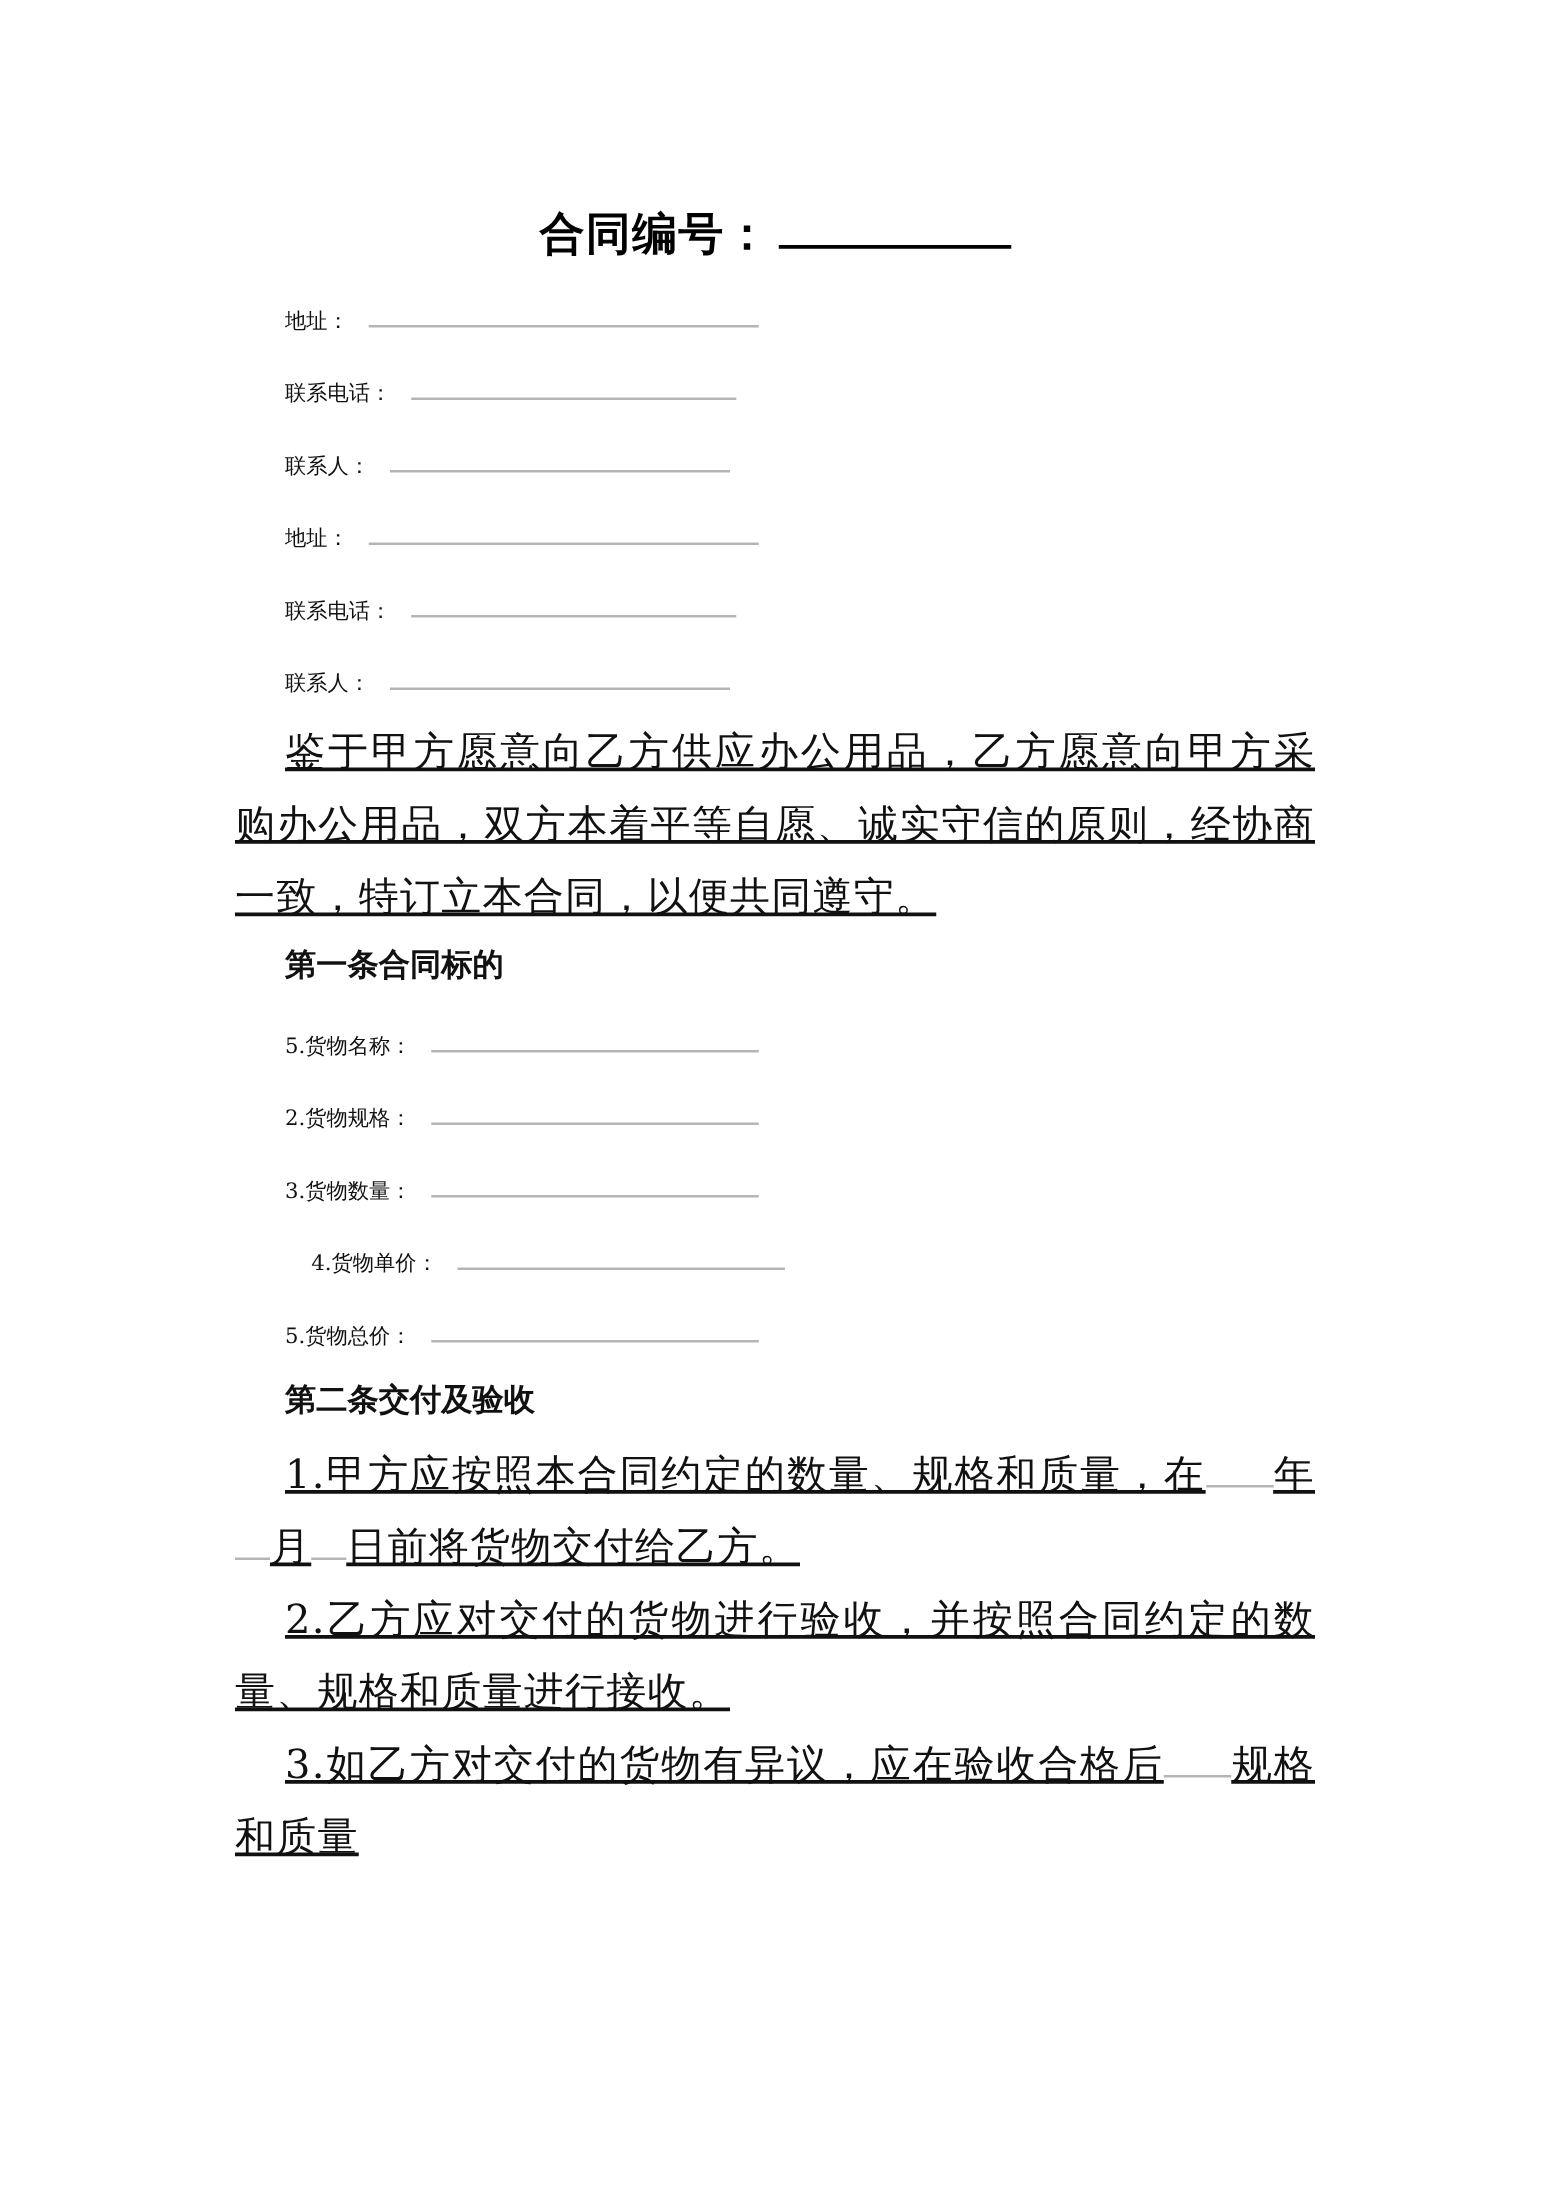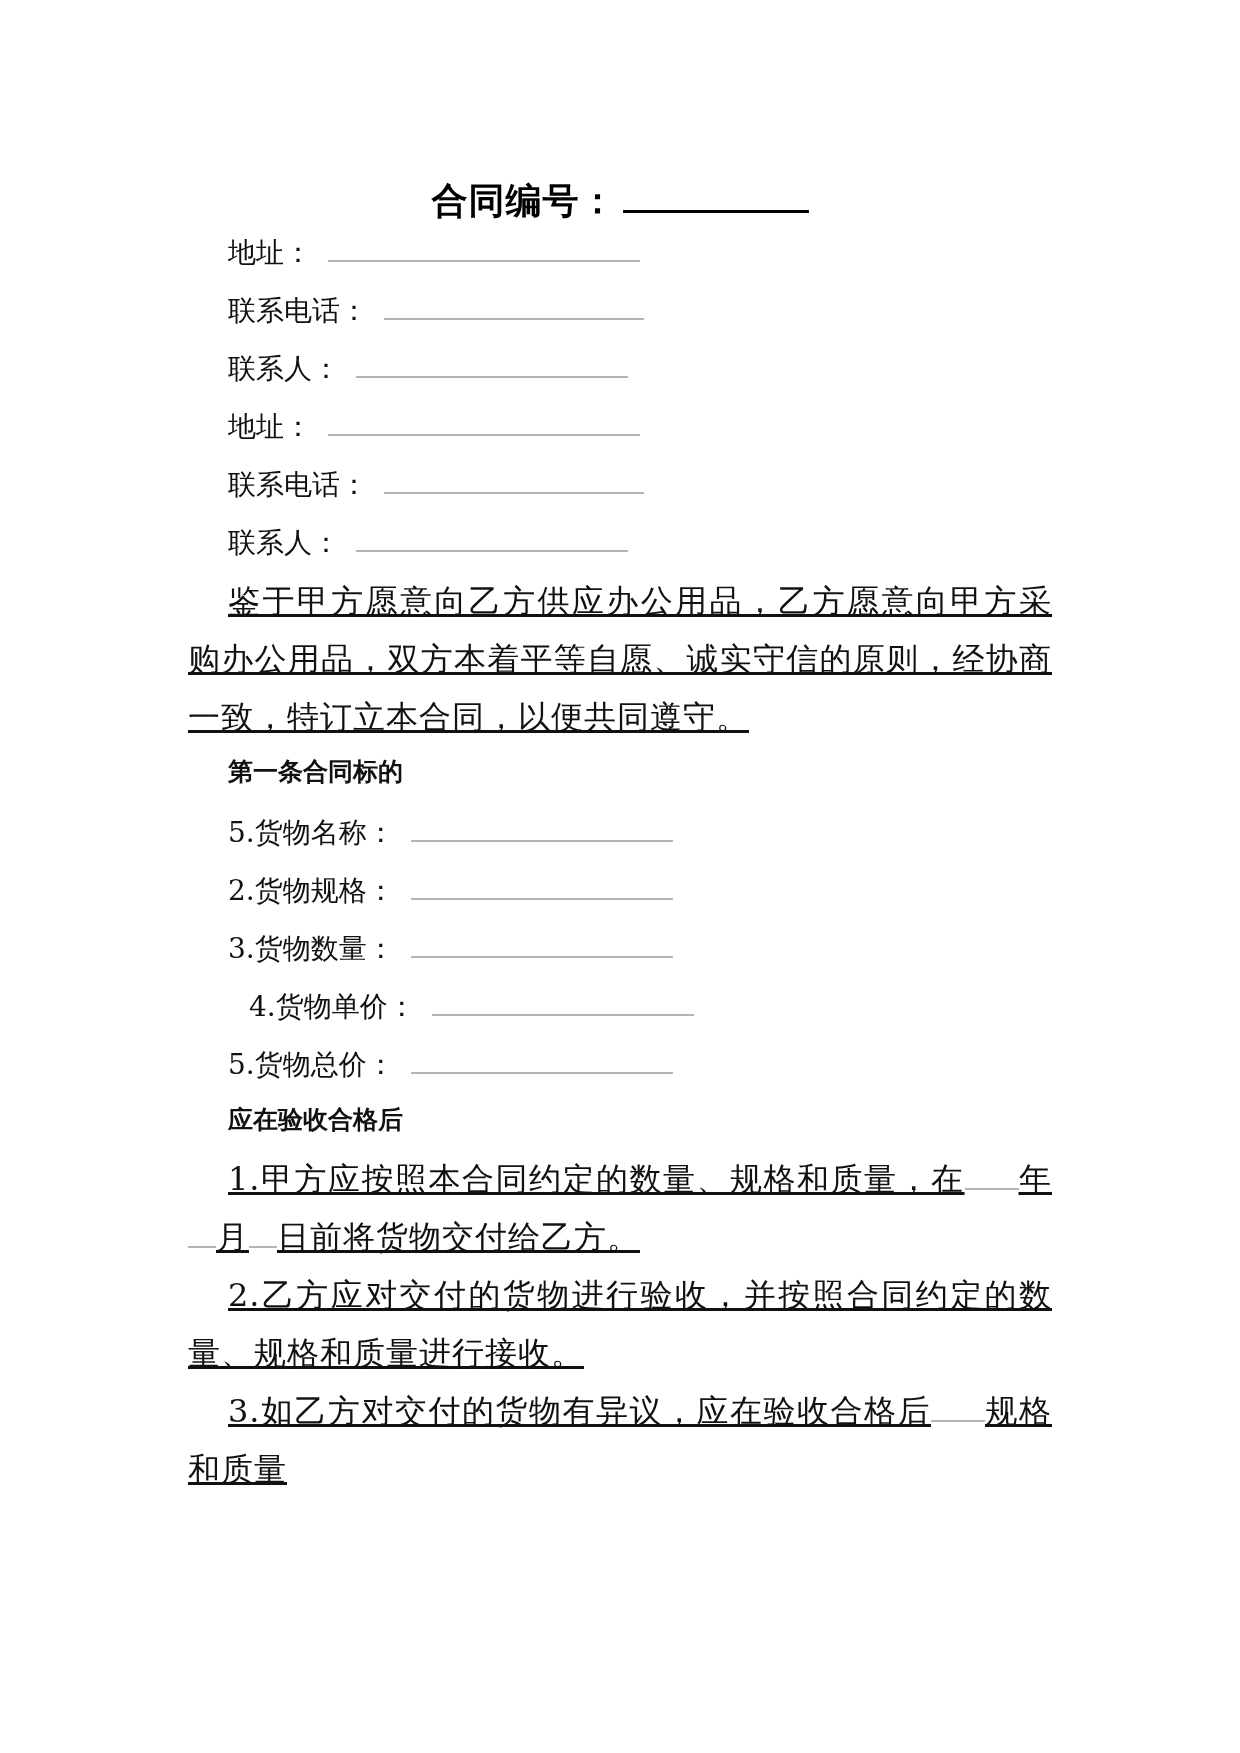--- a/index.html
+++ b/index.html
@@ -1,24 +1,24 @@
 <!DOCTYPE html>
 <html><head>
 <meta charset="utf-8">
 <style>
   html, body { margin: 0; padding: 0; background: #ffffff; }
   body { width: 1240px; height: 1753px; position: relative; overflow: hidden;
          font-family: "DejaVu Serif", "Liberation Serif", serif; color: #111; }
   .page { position: absolute; left: 188px; top: 0; width: 864px; }
-  .title { position: absolute; left: 0; top: 176px; width: 864px; text-align: center;
+  .title { position: absolute; left: 0; top: 162px; width: 864px; text-align: center;
            font-family: "DejaVu Sans", "Liberation Sans", sans-serif; font-weight: bold;
            font-size: 36px; line-height: 50px; color: #000; letter-spacing: 1px; }
   .title .blank { display: inline-block; width: 186px; border-bottom: 3px solid #000;
                   height: 34px; vertical-align: baseline; margin-left: 6px; }
-  .row { position: absolute; left: 40px; font-size: 28px; line-height: 40px; white-space: nowrap; }
+  .row { position: absolute; left: 40px; font-size: 17px; line-height: 40px; white-space: nowrap; }
   .row .blank { display: inline-block; border-bottom: 2px solid #b5b5b5; height: 28px;
                 vertical-align: baseline; margin-left: 16px; }
   .heading { position: absolute; left: 40px; font-family: Liberation Mono, monospace;
              font-weight: bold; font-size: 25px; line-height: 40px; }
   .para { position: absolute; left: 0; width: 864px; font-size: 32px; line-height: 58px;
           text-indent: 40px; text-align: justify; letter-spacing: 1px; text-decoration: underline; }
   .inline-blank { display: inline-block; border-bottom: 2px solid #b5b5b5; height: 26px; vertical-align: baseline; }
 </style>
 </head>
 <body>
@@ -61,21 +61,21 @@
   <div class="row" style="top:928px;">
     <span>3.货物数量：</span><span class="blank" style="width:262px;"></span>
   </div>
   <div class="row" style="top:986px;margin-left:21px;">
     <span>4.货物单价：</span><span class="blank" style="width:262px;"></span>
   </div>
   <div class="row" style="top:1044px;text-align:right;">
     <span>5.货物总价：</span><span class="blank" style="width:262px;"></span>
   </div>
 
-  <div class="heading" style="top:1102px;">应在验收合格后</div>
+  <div class="heading" style="top:1102px;">第二条交付及验收</div>
 
   <div class="para" style="top:1150px;">
     <span>1.甲方应按照本合同约定的数量、规格和质量，在</span><span class="inline-blank" style="width:54px;"></span><span>年</span><span class="inline-blank" style="width:28px;"></span><span>月</span><span class="inline-blank" style="width:28px;"></span><span>日前将货物交付给乙方。</span>
   </div>
 
   <div class="para" style="top:1266px;">2.乙方应对交付的货物进行验收，并按照合同约定的数量、规格和质量进行接收。</div>
 
   <div class="para" style="top:1382px;">
     <span>3.如乙方对交付的货物有异议，应在验收合格后</span><span class="inline-blank" style="width:54px;"></span><span>规格和质量</span>
   </div>

